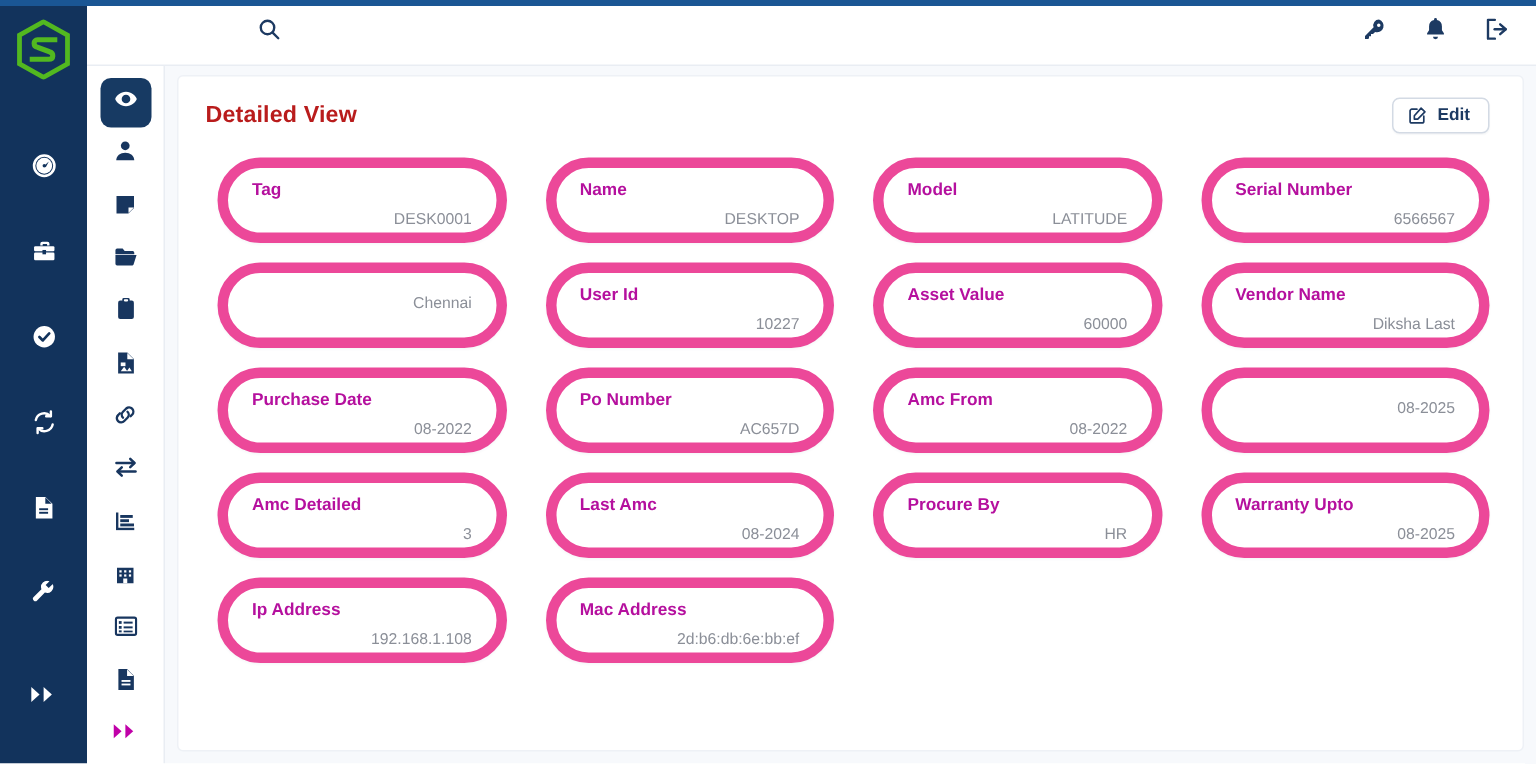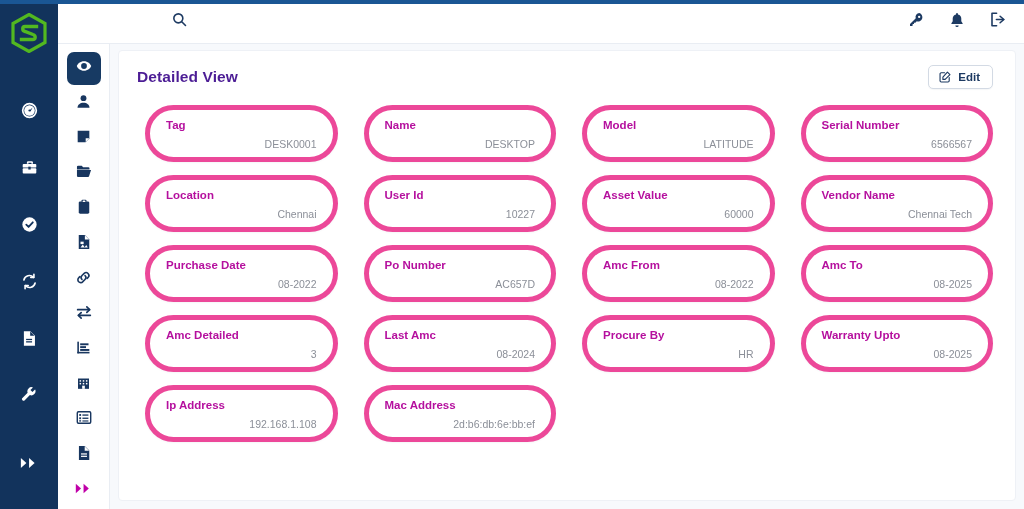--- a/index.html
+++ b/index.html
@@ -108,21 +108,21 @@
     border-radius: 4px;
     flex: 1 1 auto;
     display: flex; flex-direction: column;
     overflow: hidden;
   }
   .panel-head {
     display: flex; align-items: center;
     padding: 14px 22px 8px 18px;
   }
   .panel-title {
-    font-size: 15.5px; font-weight: bold; color: #4c1d95;
+    font-size: 15.5px; font-weight: bold; color: #b91c1c;
     letter-spacing: 0.1px;
   }
   .panel-head-spacer { flex: 1 1 auto; }
   .edit-btn {
     display: inline-flex; gap: 7px;
     border: 1px solid #d3dae4;
     background: #ffffff;
     border-radius: 5px;
     padding: 5px 12px 5px 10px;
     font-size: 11.5px; font-weight: bold; color: #1d3a62;
@@ -135,21 +135,21 @@
   .grid {
     padding: 8px 22px 10px 26px;
     display: grid;
     grid-template-columns: repeat(4, 1fr);
     column-gap: 26px;
     row-gap: 13px;
   }
   .card {
     position: relative;
     height: 57px;
-    border: 5px solid #ec4899;
+    border: 7px solid #ec4899;
     border-radius: 34px;
     background: #ffffff;
     box-shadow: 0 1px 2px rgba(30,50,90,0.045);
     padding: 8px 16px 0 16px;
     overflow: hidden;
   }
   .card-label {
     font-size: 11.5px;
     font-weight: bold;
     color: #b5109e;
@@ -457,49 +457,47 @@
               </div>
               <div class="card">
                 <div class="card-label">Model</div>
                 <div class="card-value">LATITUDE</div>
               </div>
               <div class="card">
                 <div class="card-label">Serial Number</div>
                 <div class="card-value">6566567</div>
               </div>
               <div class="card">
-                <div class="card-label">Location</div>
                 <div class="card-value">Chennai</div>
               </div>
               <div class="card">
                 <div class="card-label">User Id</div>
                 <div class="card-value">10227</div>
               </div>
               <div class="card">
                 <div class="card-label">Asset Value</div>
                 <div class="card-value">60000</div>
               </div>
               <div class="card">
                 <div class="card-label">Vendor Name</div>
-                <div class="card-value">Chennai Tech</div>
+                <div class="card-value">Diksha Last</div>
               </div>
               <div class="card">
                 <div class="card-label">Purchase Date</div>
                 <div class="card-value">08-2022</div>
               </div>
               <div class="card">
                 <div class="card-label">Po Number</div>
                 <div class="card-value">AC657D</div>
               </div>
               <div class="card">
                 <div class="card-label">Amc From</div>
                 <div class="card-value">08-2022</div>
               </div>
               <div class="card">
-                <div class="card-label">Amc To</div>
                 <div class="card-value">08-2025</div>
               </div>
               <div class="card">
                 <div class="card-label">Amc Detailed</div>
                 <div class="card-value">3</div>
               </div>
               <div class="card">
                 <div class="card-label">Last Amc</div>
                 <div class="card-value">08-2024</div>
               </div>

